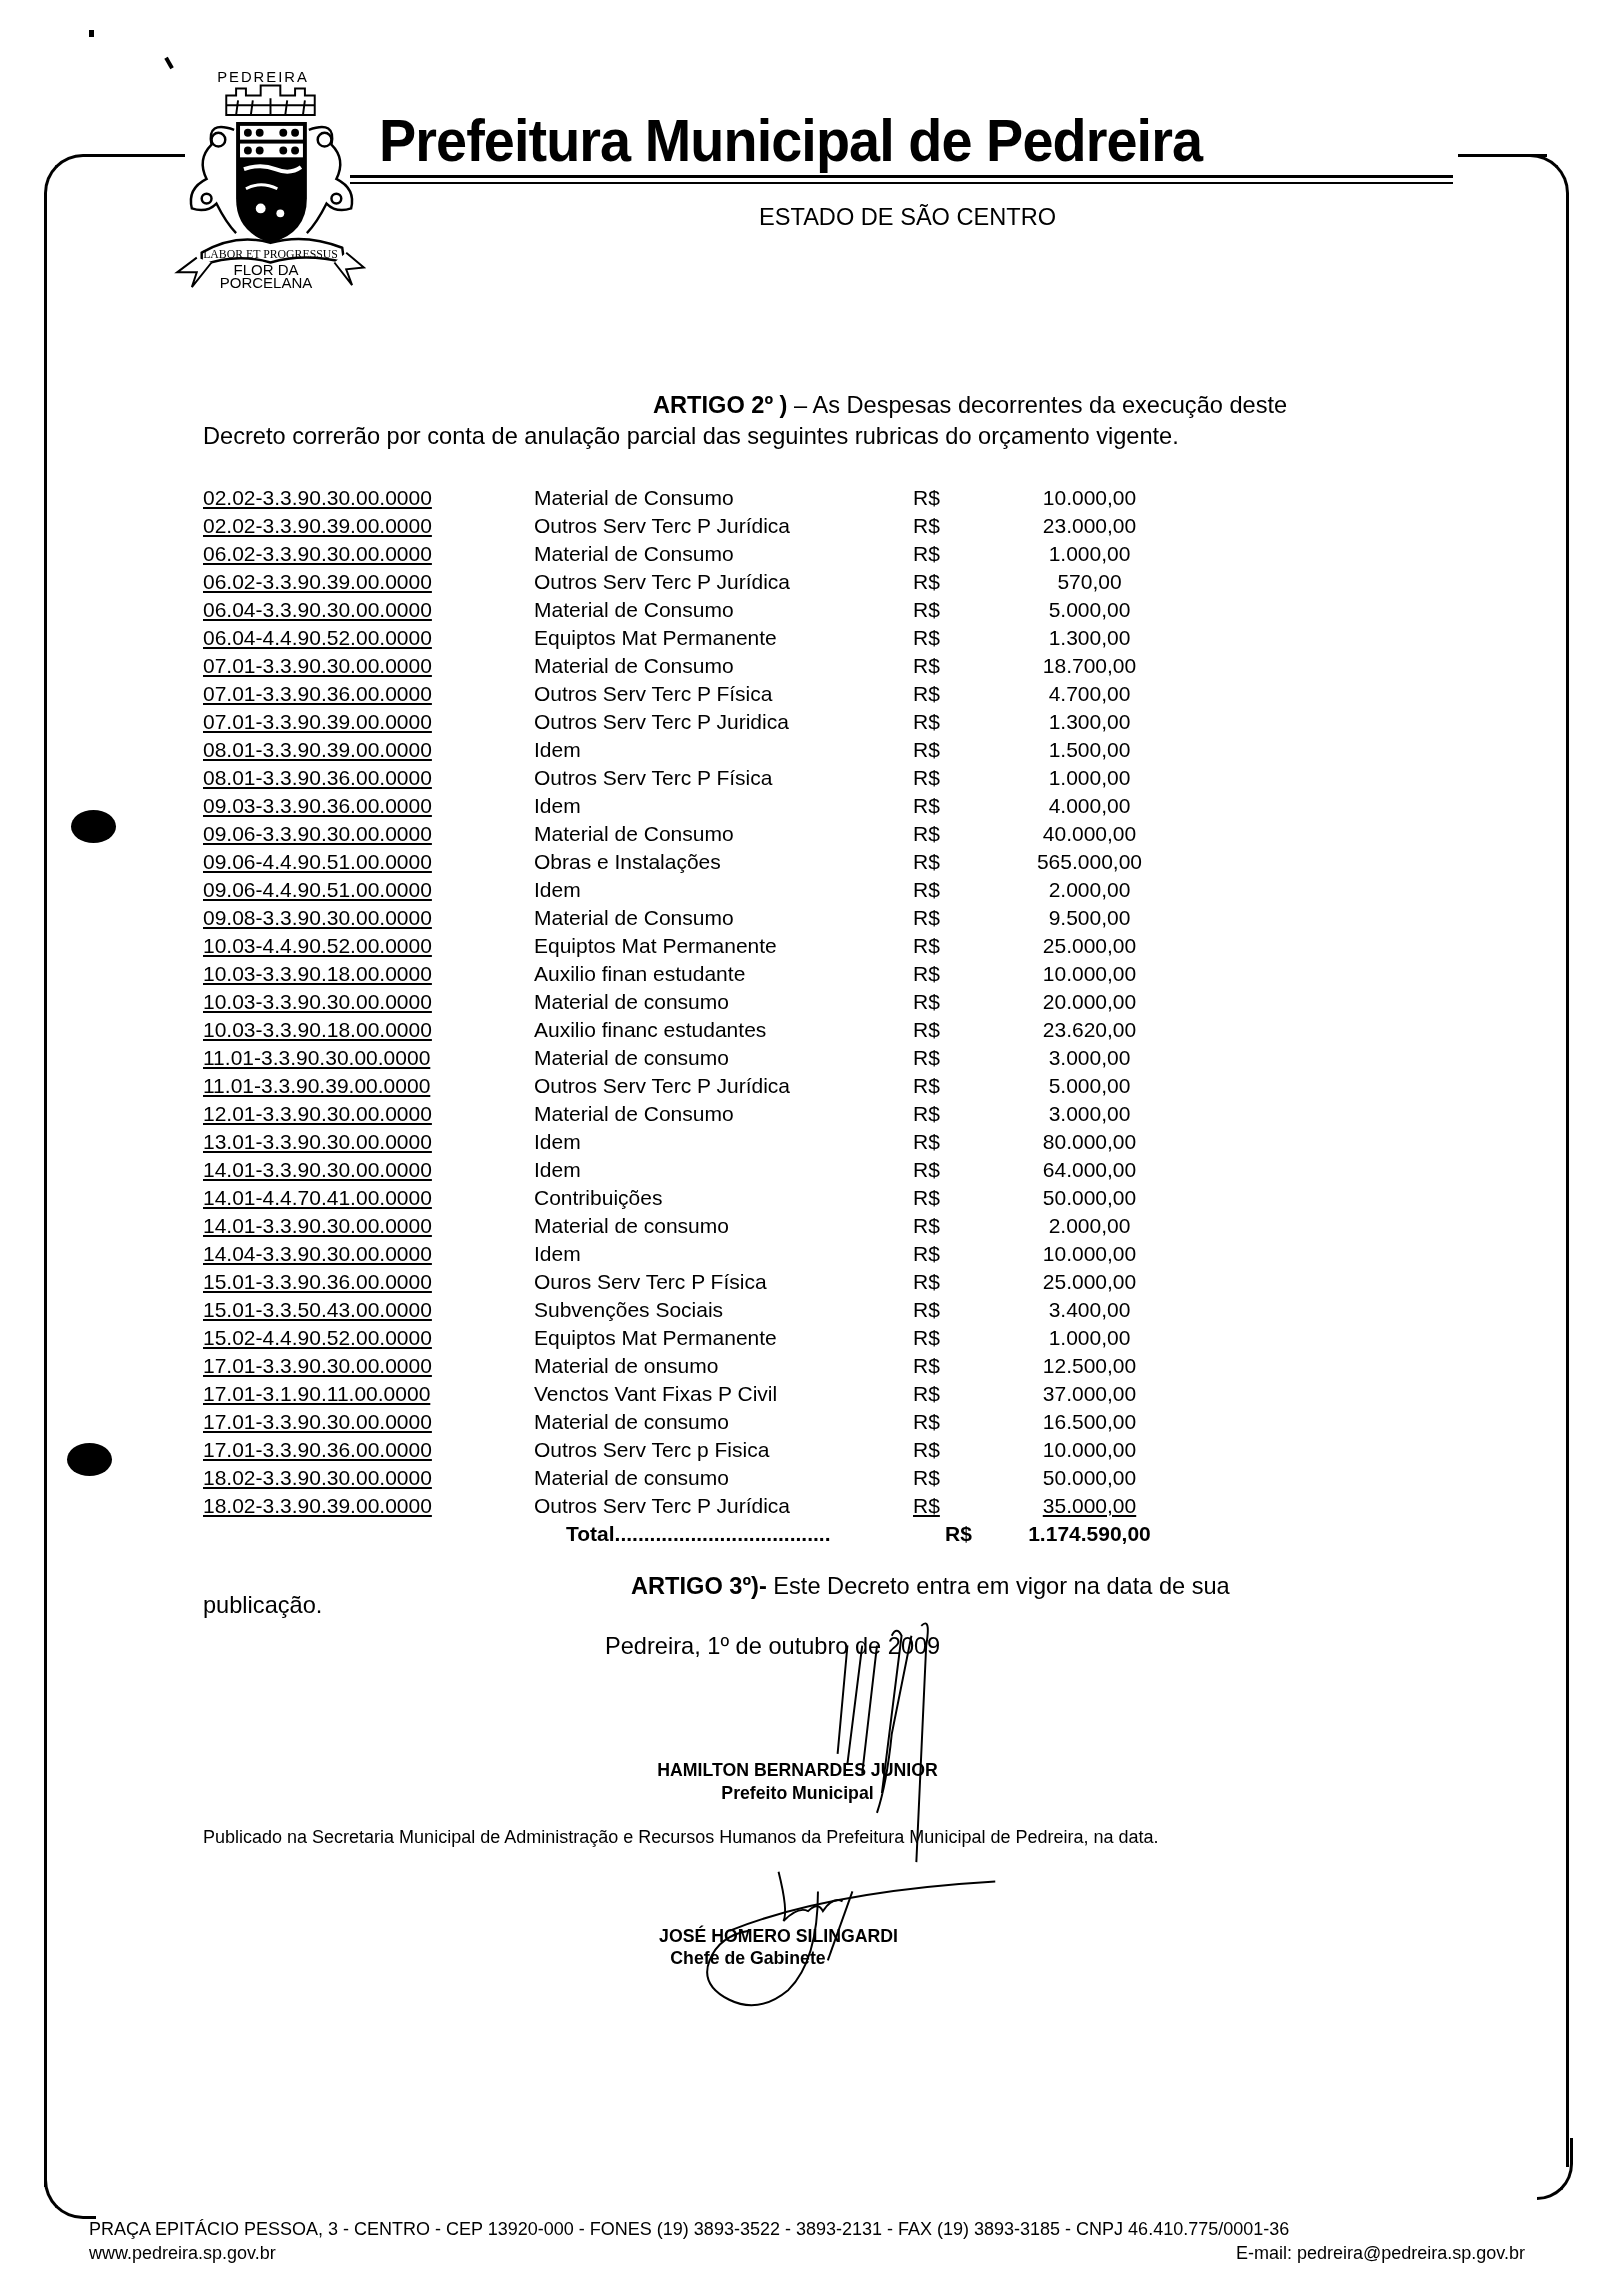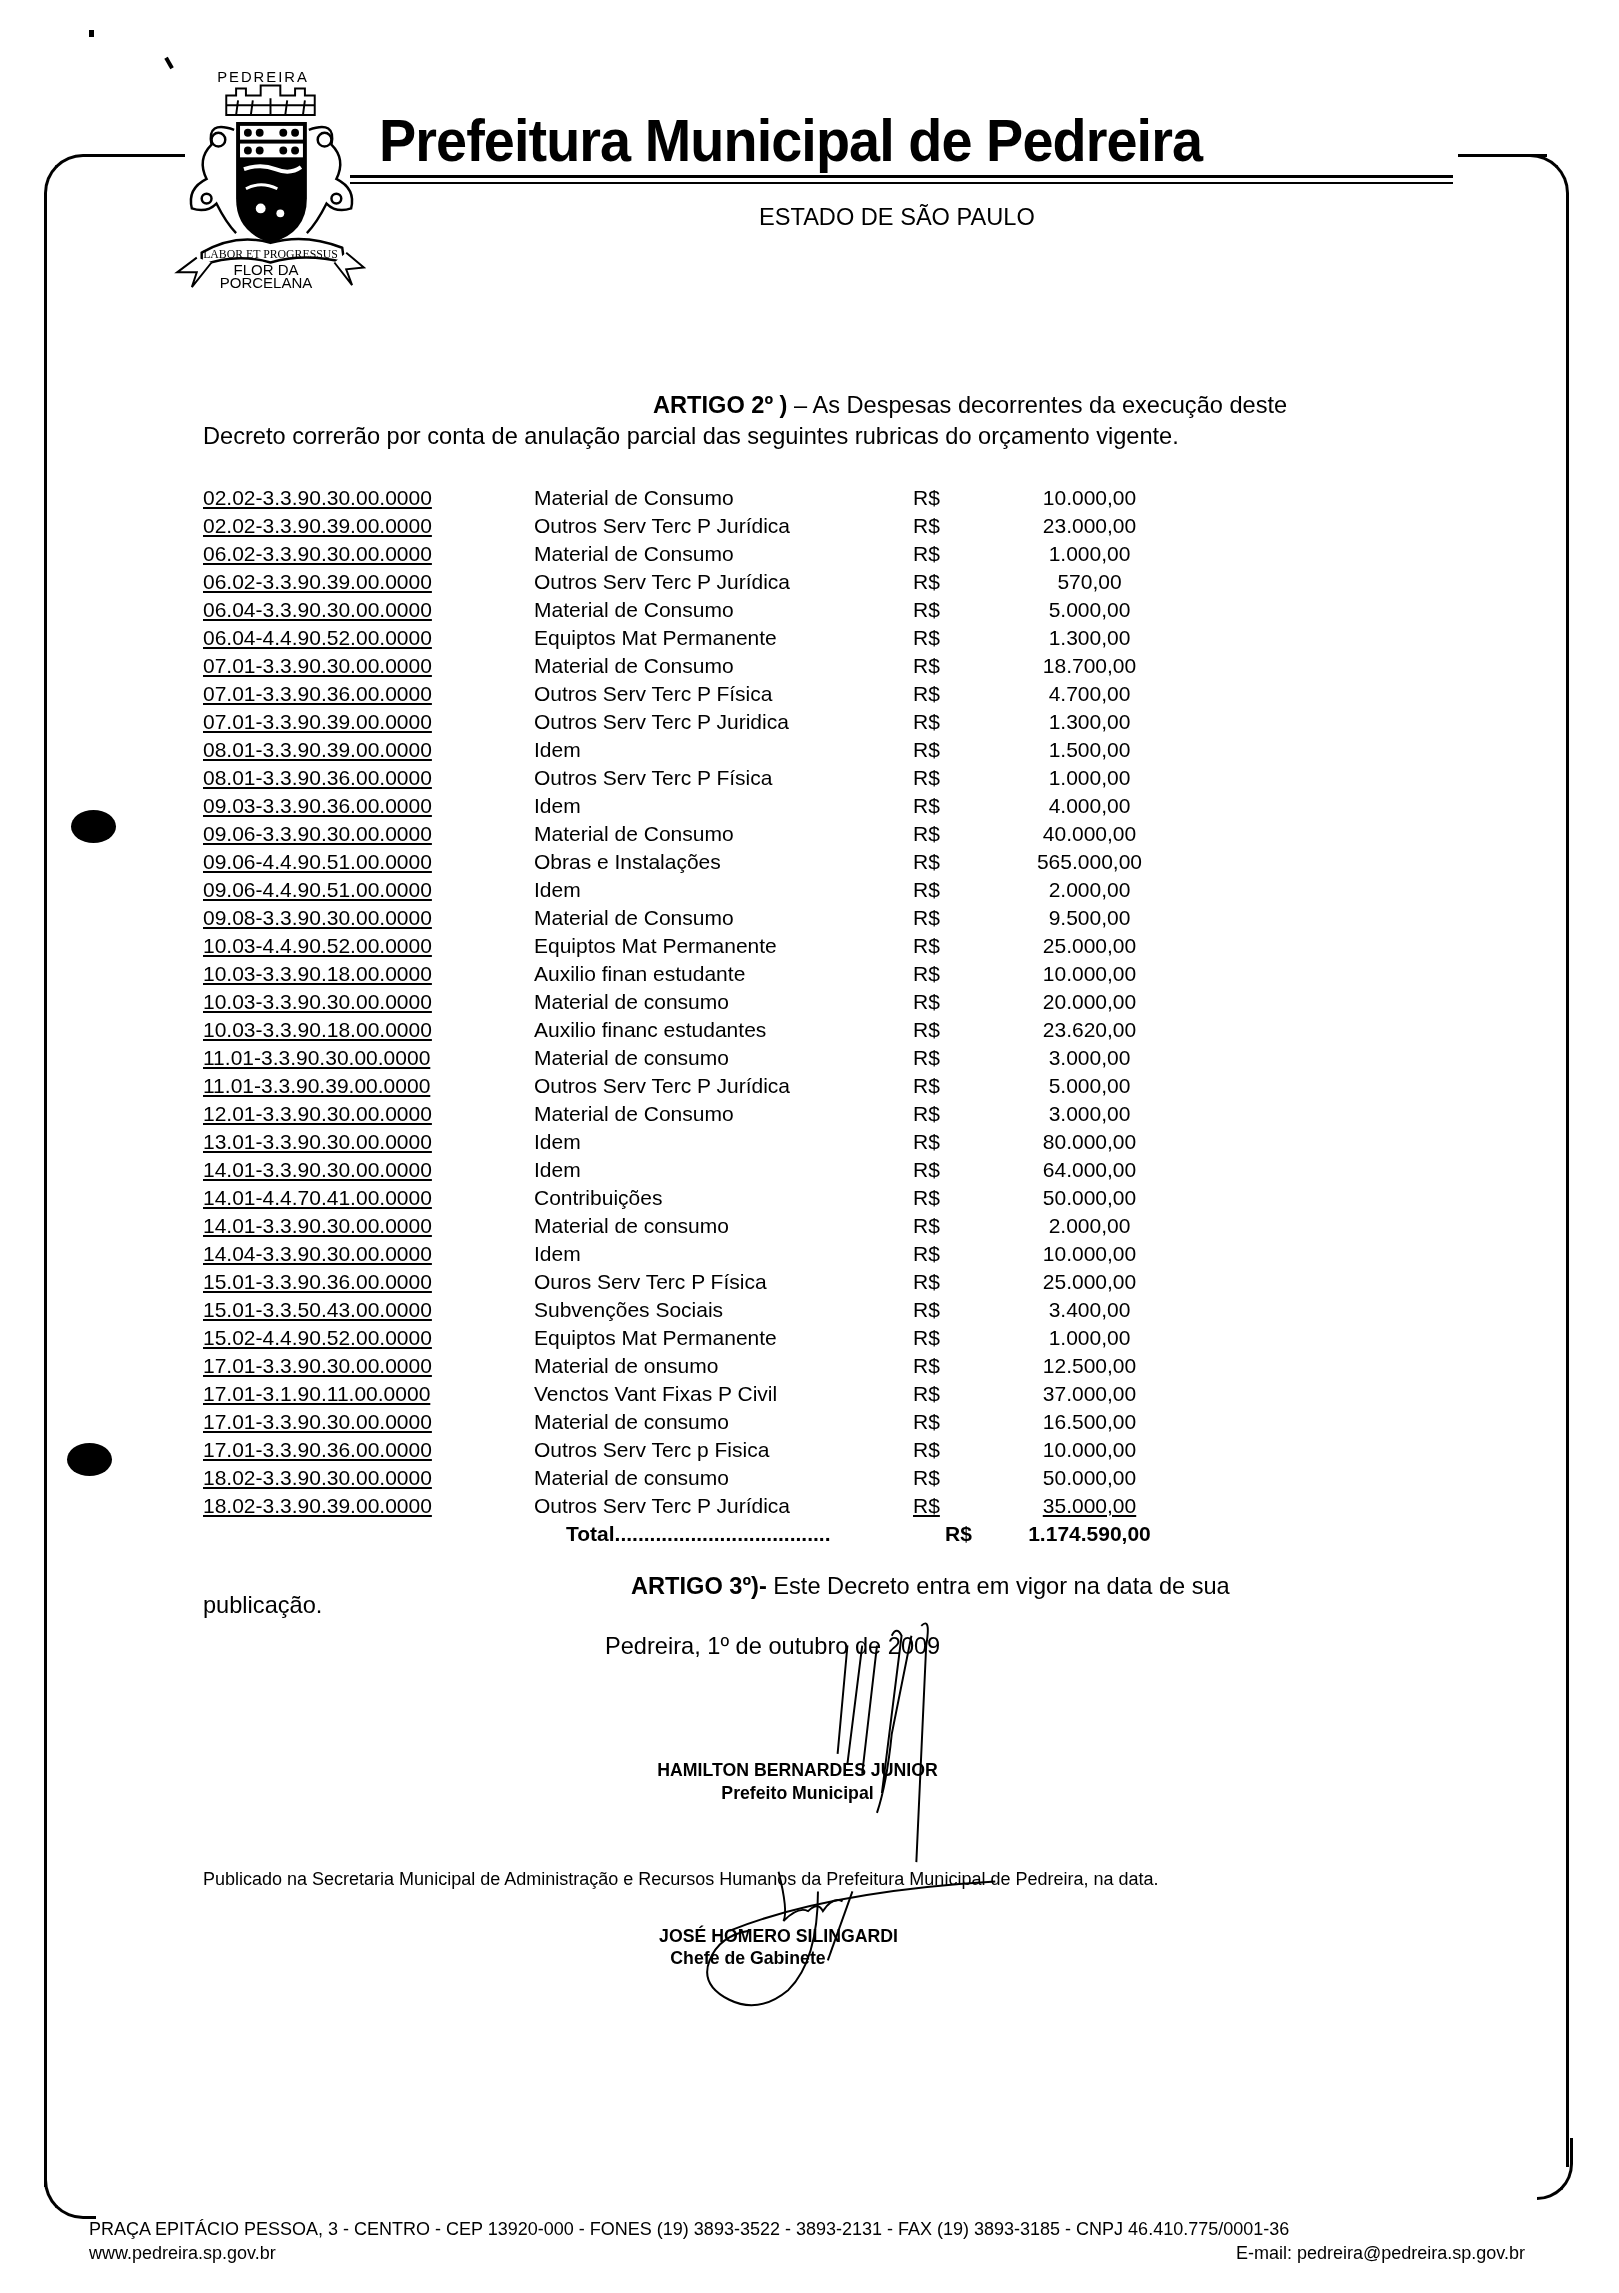--- a/index.html
+++ b/index.html
@@ -107,21 +107,21 @@
   </g>
 </svg>
 <div class="abs crest-bottom-label">
   <div>FLOR DA</div>
   <div>PORCELANA</div>
 </div>
 
 <div class="abs title">Prefeitura Municipal de Pedreira</div>
 <div class="abs title-rule1"></div>
 <div class="abs title-rule2"></div>
-<div class="abs subtitle">ESTADO DE SÃO PAULO</div>
+<div class="abs subtitle">ESTADO DE SÃO CENTRO</div>
 
 <div class="abs para" style="left:621px; top:392px;"><span class="bold">ARTIGO 2º )</span><span> – As Despesas decorrentes da execução deste</span></div>
 <div class="abs para" style="left:203px; top:423px;">Decreto correrão por conta de anulação parcial das seguintes rubricas do orçamento vigente.</div>
 
 <div class="abs tbl" id="budget-table">
     <div class="row">
       <span class="c-code">02.02-3.3.90.30.00.0000</span>
       <span class="c-desc">Material de Consumo</span>
       <span class="c-cur">R$</span>
       <span class="c-val">10.000,00</span>
@@ -356,21 +356,21 @@
 
 <svg class="sig" style="left:808px; top:1616px;" width="197" height="315" viewBox="0 0 200 320">
   <g fill="none" stroke="#000" stroke-width="2">
     <path d="M40 30 L30 140 M55 30 L40 150 M70 30 L55 160 M85 20 Q90 10 95 20 L75 180 M105 20 L85 120 Q80 170 70 200"></path>
     <path d="M115 10 Q125 0 120 30 L110 250"></path>
   </g>
 </svg>
 <div class="abs sig-name" style="left:630px; top:1760px; width:335px;">HAMILTON BERNARDES JUNIOR</div>
 <div class="abs sig-name" style="left:630px; top:1783px; width:335px;">Prefeito Municipal</div>
 
-<div class="abs pub" style="left:203px; top:1827px;margin-top:42px;">Publicado na Secretaria Municipal de Administração e Recursos Humanos da Prefeitura Municipal de Pedreira, na data.</div>
+<div class="abs pub" style="left:203px; top:1827px;">Publicado na Secretaria Municipal de Administração e Recursos Humanos da Prefeitura Municipal de Pedreira, na data.</div>
 
 <svg class="sig" style="left:670px; top:1852px;" width="355" height="197" viewBox="0 0 360 200">
   <g fill="none" stroke="#000" stroke-width="2">
     <path d="M110 20 Q120 60 115 70 Q130 55 140 60 Q150 50 155 60 Q165 45 175 50"></path>
     <path d="M60 80 Q160 40 330 30"></path>
     <path d="M150 40 Q150 110 120 140 Q90 165 60 150 Q30 135 40 110 Q50 85 80 80"></path>
     <path d="M185 40 L160 110"></path>
   </g>
 </svg>
 <div class="abs sig-name" style="left:611px; top:1926px; width:335px;">JOSÉ HOMERO SILINGARDI</div>

